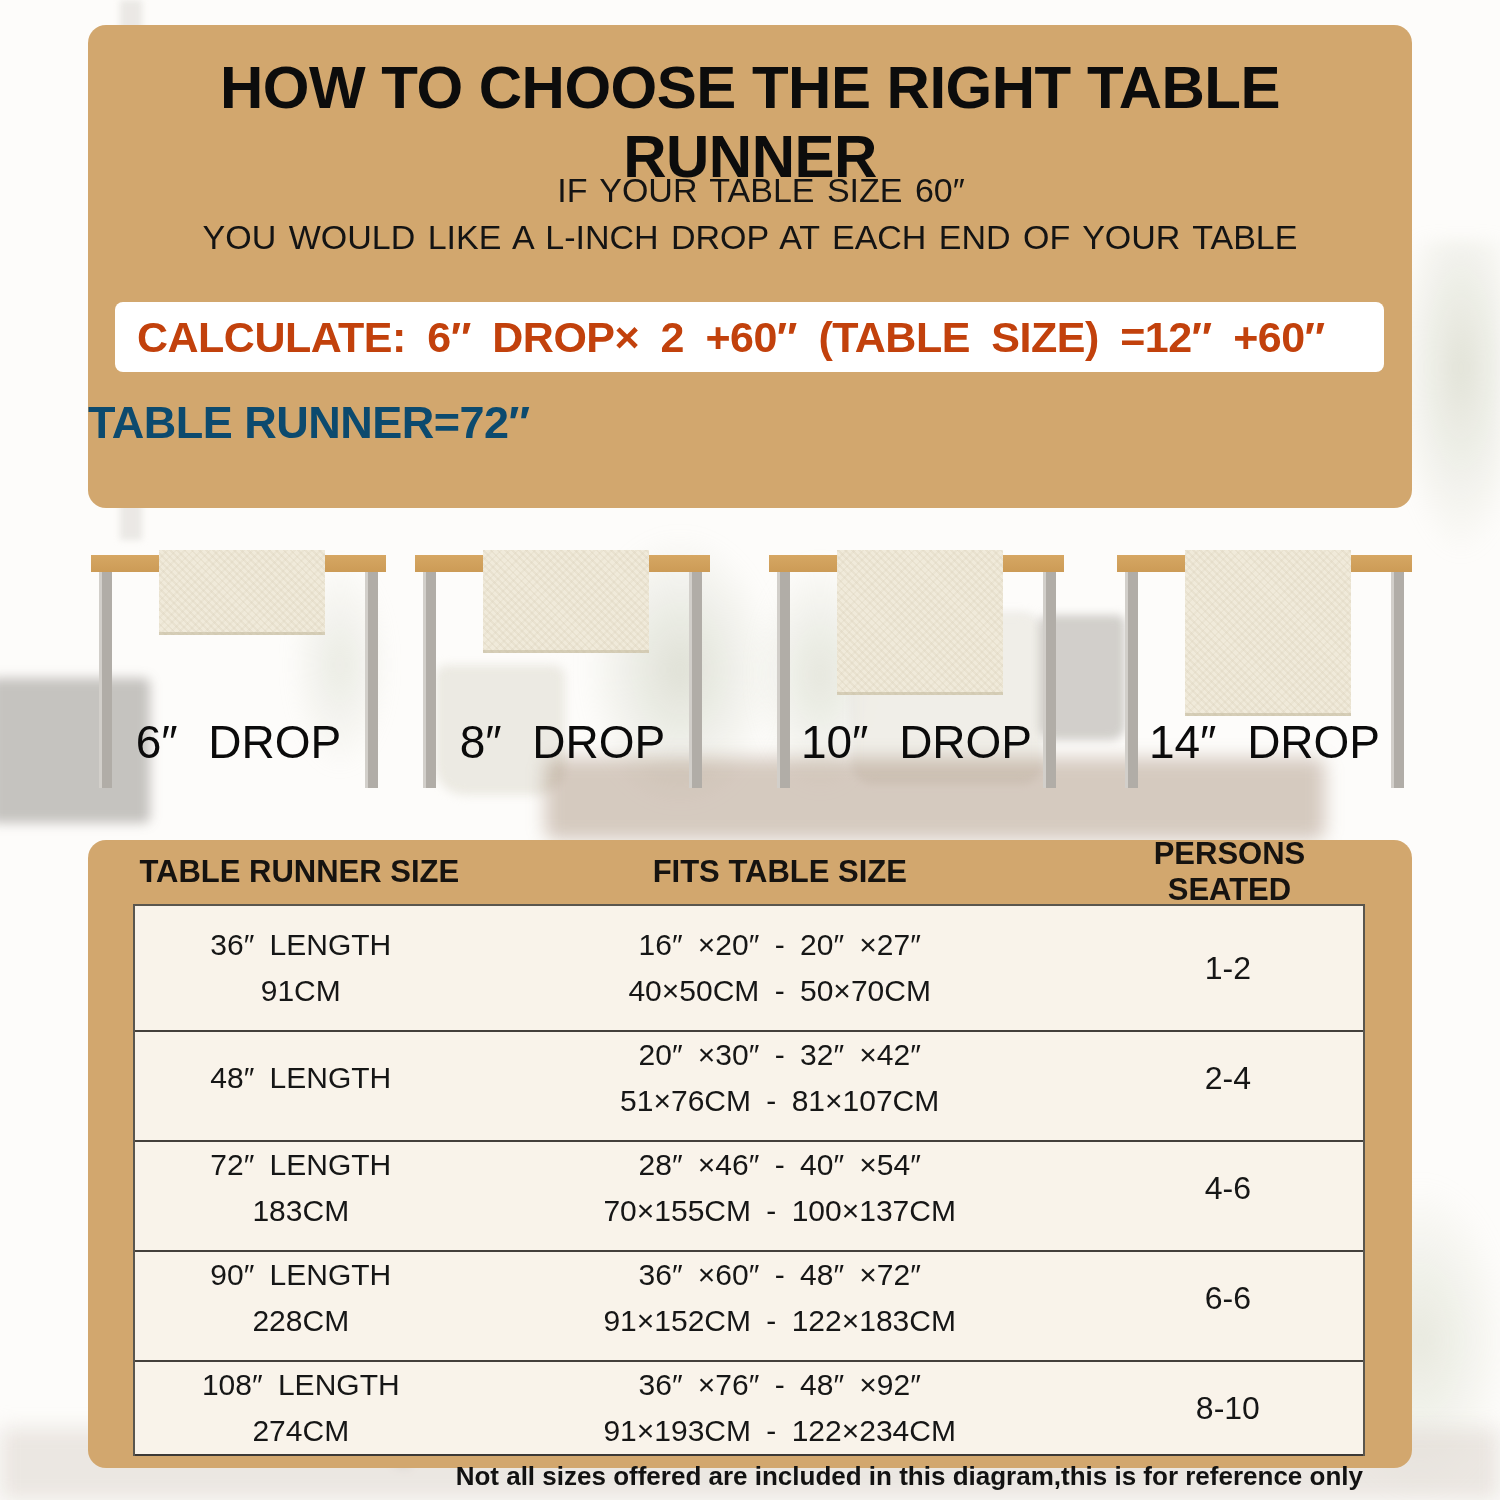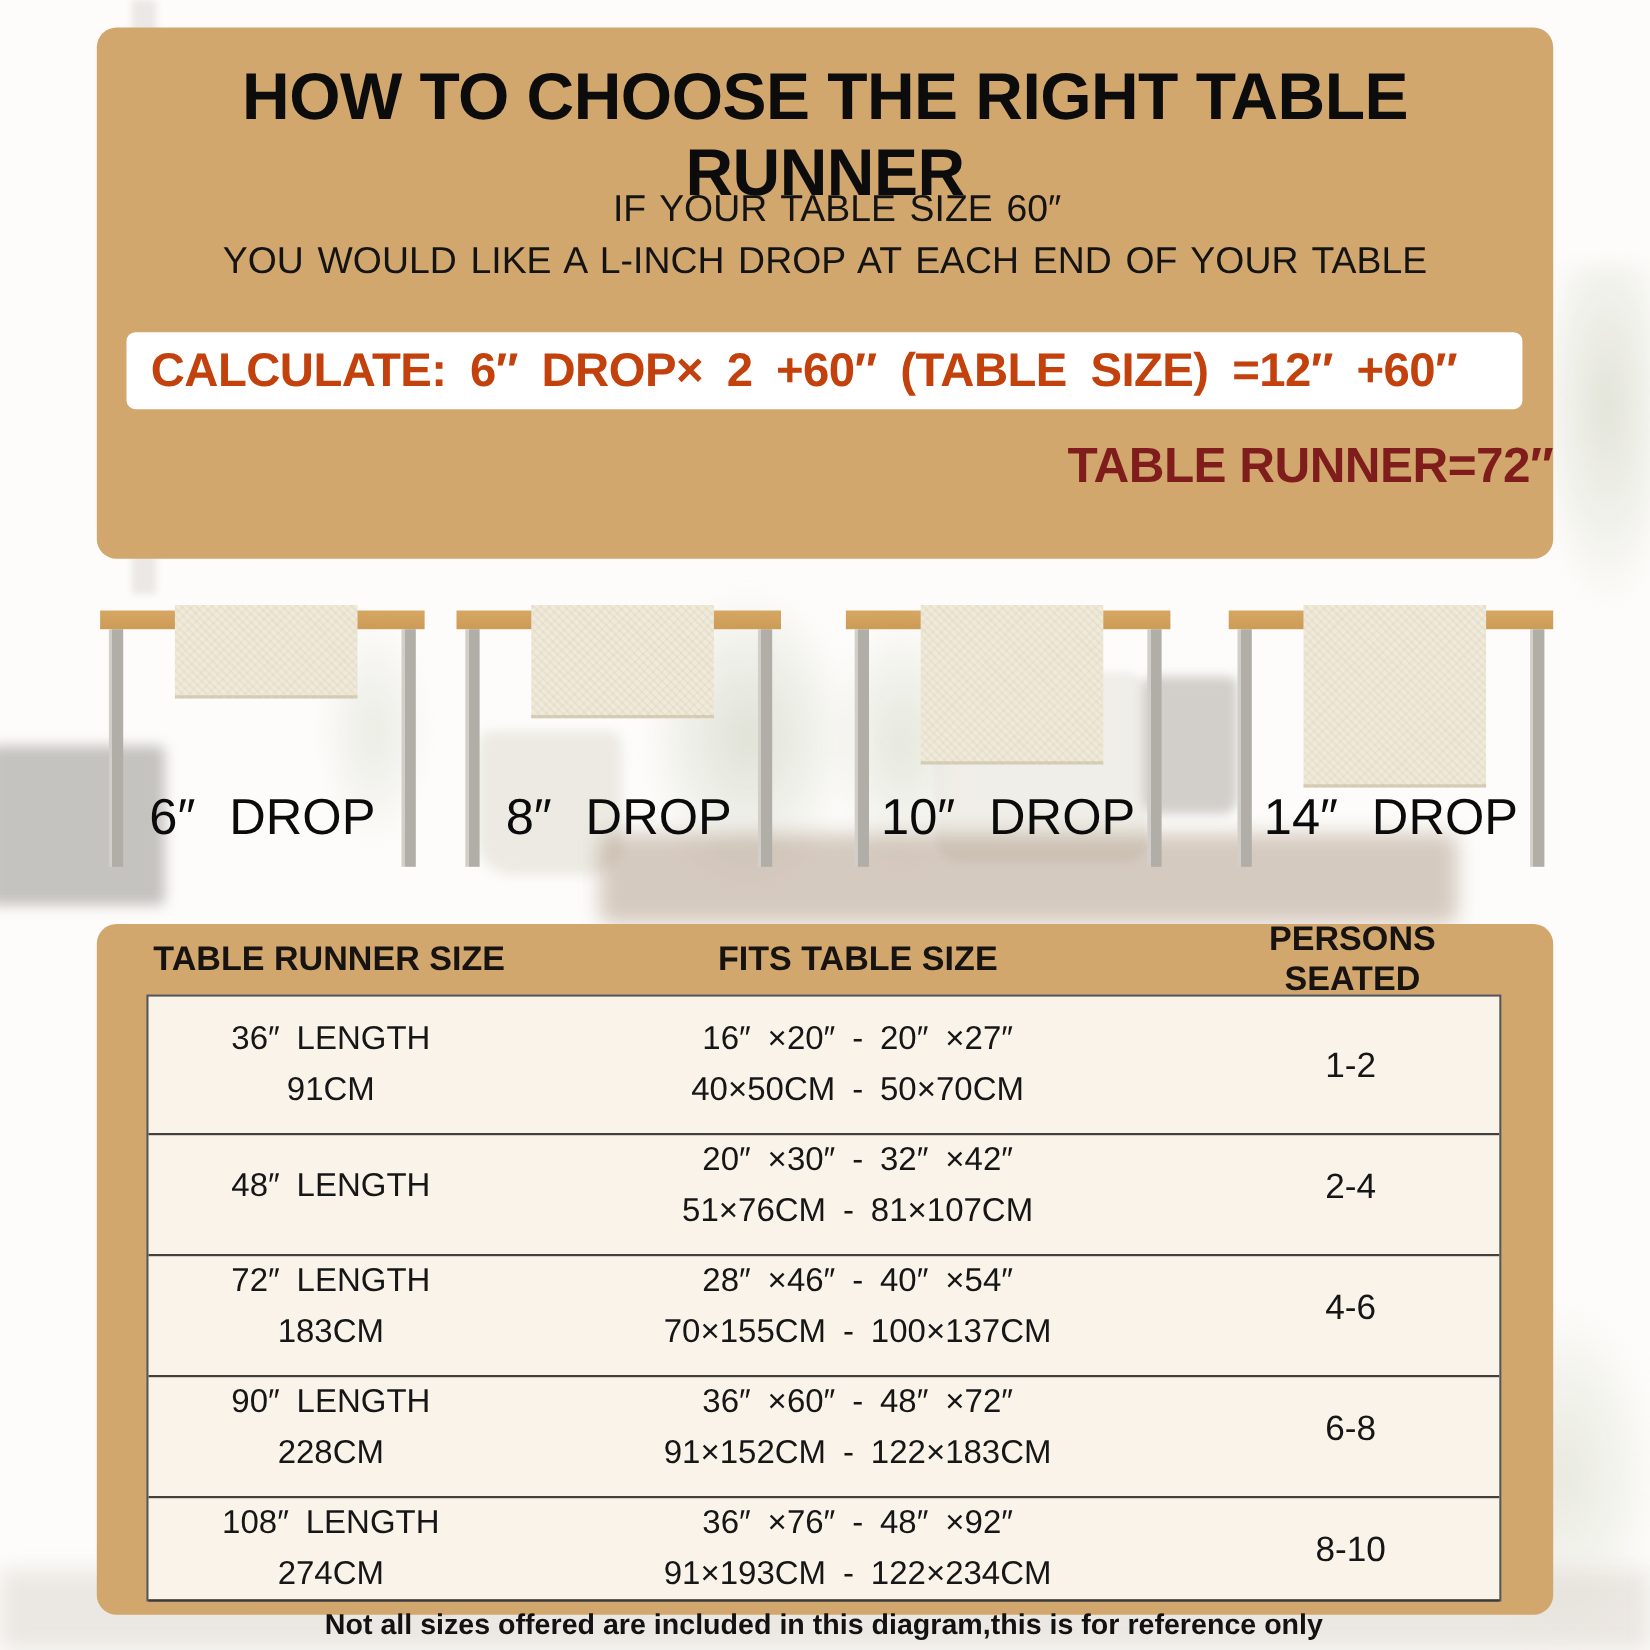--- a/index.html
+++ b/index.html
@@ -28,21 +28,21 @@
   .b-floor{left:0;top:1428px;width:1500px;height:72px;background:rgba(221,214,205,.55);filter:blur(10px);}
   .b-window{left:120px;top:0;width:22px;height:540px;background:rgba(226,224,219,.7);filter:blur(3px);}
 
   
   .banner{position:absolute;z-index:2;left:88px;top:25px;width:1324px;height:483px;background:#d2a76e;border-radius:18px;}
   .title{position:absolute;top:28px;left:0;width:100%;text-align:center;font-size:60px;font-weight:700;letter-spacing:-.5px;color:#0c0c0c;}
   .sub1{position:absolute;top:146px;left:11px;width:100%;text-align:center;font-size:34px;color:#141414;word-spacing:3px;}
   .sub2{position:absolute;top:193px;left:0;width:100%;text-align:center;font-size:34px;color:#141414;word-spacing:3px;}
   .calc-bar{position:absolute;top:277px;left:27px;width:1269px;height:70px;background:#ffffff;border-radius:8px;display:flex;align-items:center;}
   .calc-text{padding-left:22px;font-size:43px;font-weight:700;word-spacing:10px;letter-spacing:-.5px;color:#c2410c;white-space:nowrap;}
-  .result{position:absolute;top:372px;left:0;width:100%;text-align:right;font-size:45px;font-weight:700;letter-spacing:-.5px;color:#7f1d1d;}
+  .result{position:absolute;top:372px;left:0;width:100%;text-align:left;font-size:45px;font-weight:700;letter-spacing:-.5px;color:#0c4a6e;}
 
   
   .illo{position:absolute;z-index:2;top:550px;width:295px;height:250px;}
   .illo .tabletop{position:absolute;left:0;top:5px;width:100%;height:17px;background:linear-gradient(180deg,#d6a763,#cc9b56);}
   .illo .runner{position:absolute;left:68px;top:0;width:166px;
      background:
        repeating-linear-gradient(45deg,rgba(205,194,168,.20) 0 2px,rgba(0,0,0,0) 2px 5px),
        repeating-linear-gradient(-45deg,rgba(205,194,168,.14) 0 2px,rgba(0,0,0,0) 2px 6px),
        #f0eada;
      border-bottom:3px solid rgba(200,190,165,.65);}
@@ -59,21 +59,21 @@
   .hc1{width:27%;} .hc2{width:51%;} .hc3{width:22%;}
   .white-table{position:absolute;left:45px;top:64px;width:1232px;height:552px;
      background:rgba(255,255,255,.86);border:2px solid rgba(62,57,51,.85);
      box-sizing:border-box;display:flex;flex-direction:column;}
   .row{flex:1 1 auto;display:flex;align-items:center;margin-top:16px;}
   .row + .row{border-top:2px solid #44403b;}
   .cell{display:flex;flex-direction:column;justify-content:center;text-align:center;}
   .c1{width:27%;} .c2{width:51%;} .c3{width:22%;}
   .cell .ln{font-size:30px;line-height:46px;color:#161616;word-spacing:7px;white-space:nowrap;}
   .c3 .ln{font-size:32px;}
-  .note-row{flex:0 0 40px;border-top:2px solid #3c3936;display:flex;align-items:center;justify-content:center;}
+  .note-row{flex:0 0 40px;border-top:2px solid #3c3936;display:flex;align-items:center;justify-content:flex-end;}
   .note-text{font-size:26px;font-weight:700;color:#121212;}
 </style>
 </head>
 <body>
 
 <div class="canvas">
 
   <div class="bg">
     <div class="b-window"></div>
     <div class="b-leaf1"></div>
@@ -185,21 +185,21 @@
       <div class="row">
         <div class="cell c1">
           <span class="ln">90″ LENGTH</span>
           <span class="ln">228CM</span>
         </div>
         <div class="cell c2">
           <span class="ln">36″ ×60″ - 48″ ×72″</span>
           <span class="ln">91×152CM - 122×183CM</span>
         </div>
         <div class="cell c3">
-          <span class="ln">6-8</span>
+          <span class="ln">6-6</span>
         </div>
       </div>
 
       <div class="row">
         <div class="cell c1">
           <span class="ln">108″ LENGTH</span>
           <span class="ln">274CM</span>
         </div>
         <div class="cell c2">
           <span class="ln">36″ ×76″ - 48″ ×92″</span>

